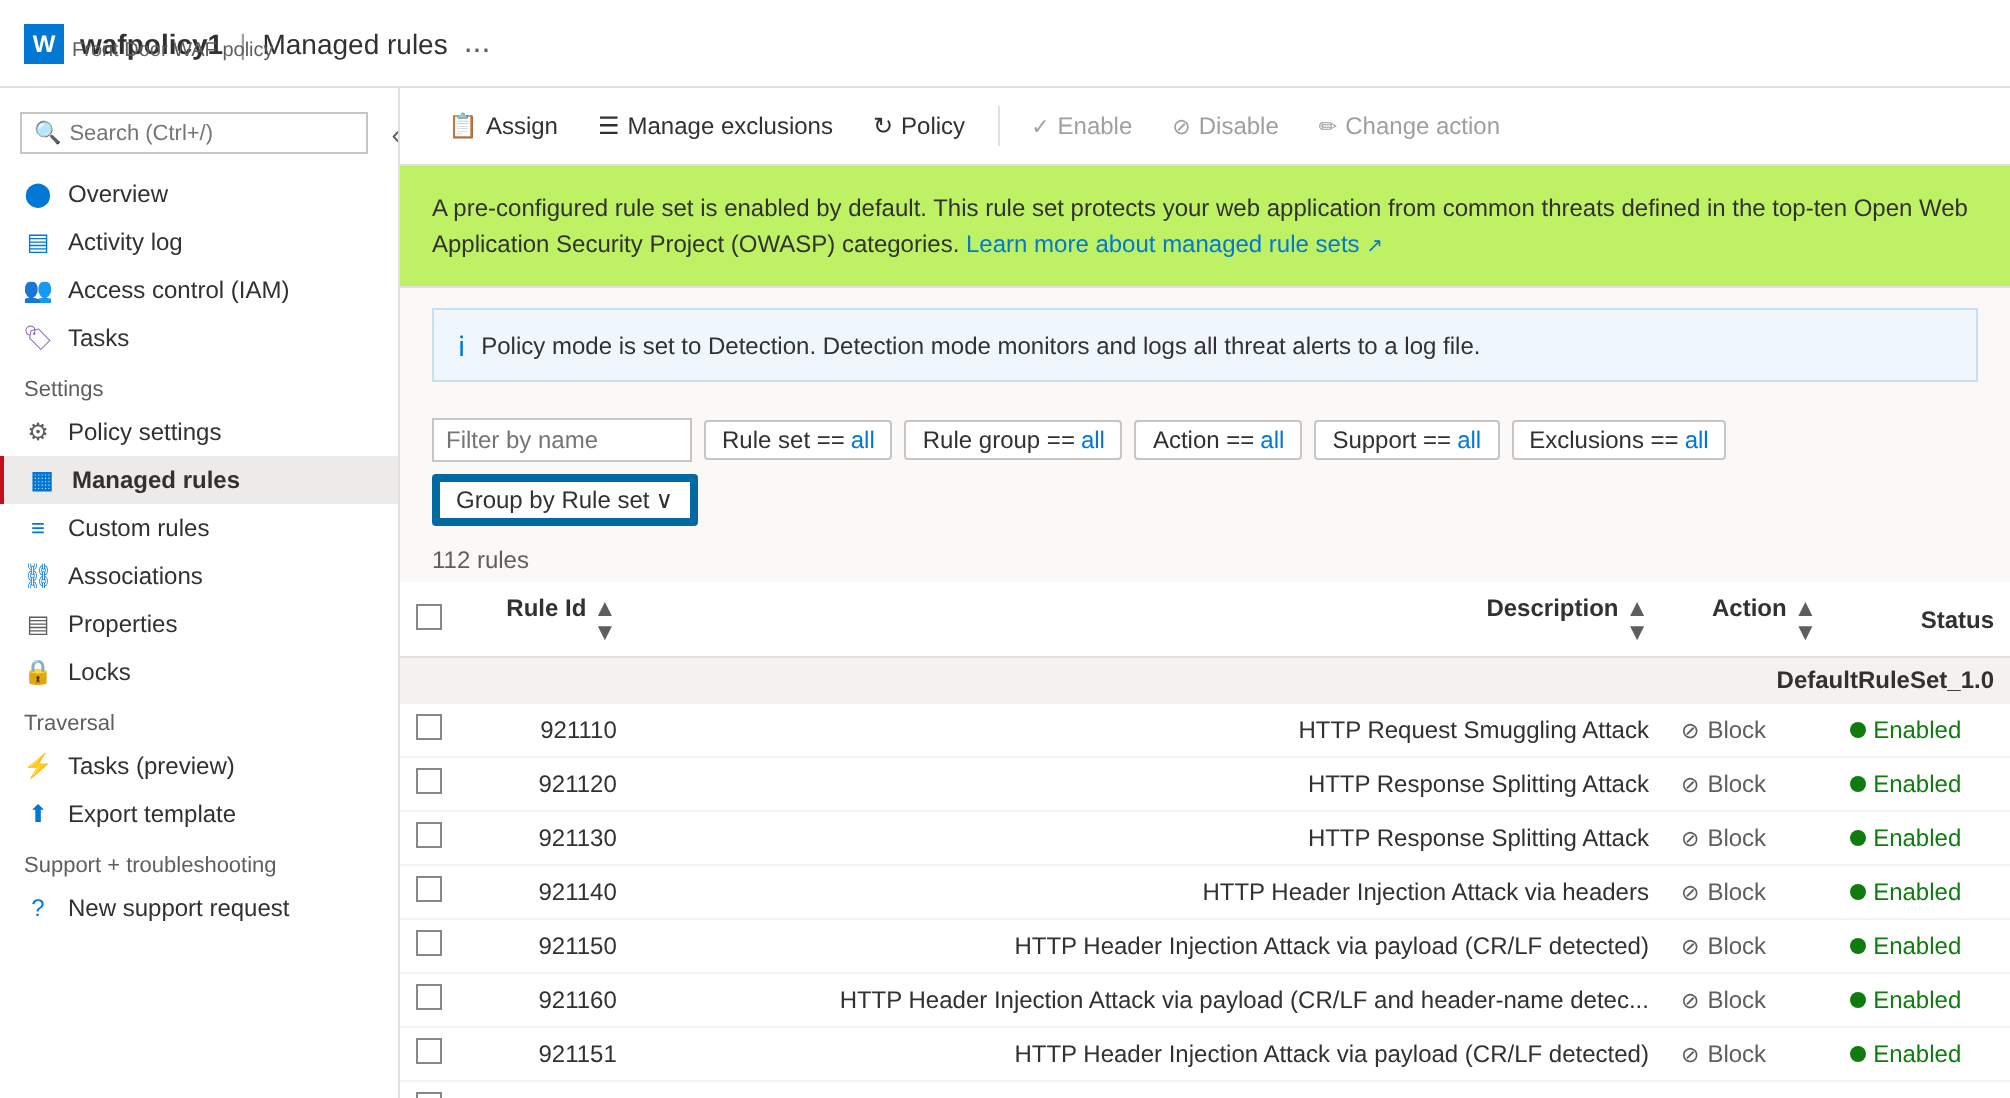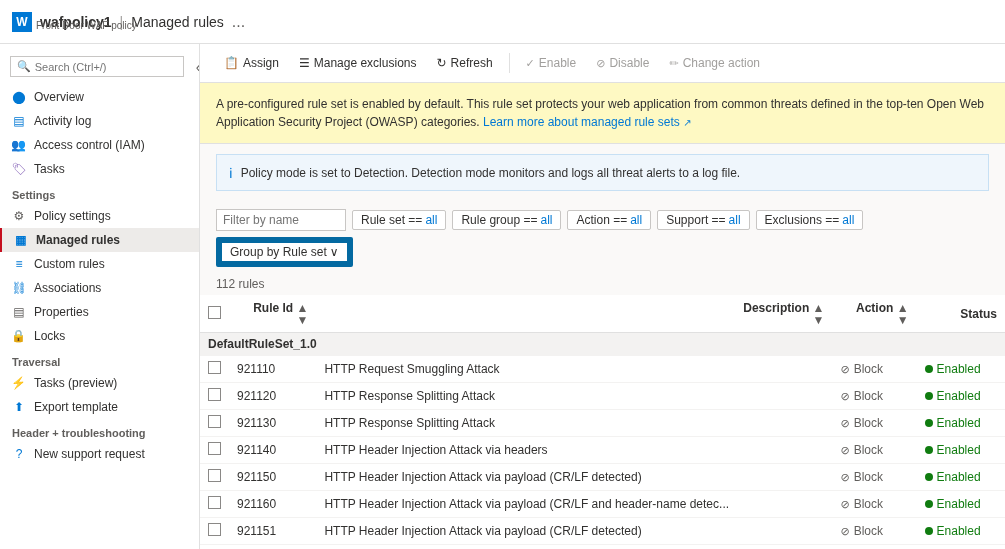--- a/index.html
+++ b/index.html
@@ -67,21 +67,21 @@
       padding: 5px 12px; cursor: pointer; color: #323130;
       font-size: 12px;
     }
     .sidebar-nav-item.active { background: #edebe9; font-weight: 600; }
     .sidebar-nav-item.active { border-left: 2px solid #c50f1f; }
     .sidebar-icon {
       width: 14px; height: 14px; flex-shrink: 0;
       display: flex; align-items: center; justify-content: center;
     }
     .sidebar-section-label {
-      font-size: 11px; font-weight: 700; color: #605e5c;
+      font-size: 11px; font-weight: 400; color: #605e5c;
       padding: 8px 12px 3px 12px;
     }
 
     
     .content-area {
       flex: 1;
       display: flex;
       flex-direction: column;
       overflow: hidden;
       background: #faf9f8;
@@ -105,21 +105,21 @@
     }
     .toolbar-btn.disabled { color: #a19f9d; cursor: default; }
     .toolbar-separator { width: 1px; height: 20px; background: #e0e0e0; margin: 0 4px; }
 
     
     .info-section {
       padding: 12px 16px;
       font-size: 12px;
       color: #323130;
       line-height: 1.5;
-      background: #fef9c3;
+      background: #bef264;
       border-bottom: 1px solid #e0e0e0;
     }
     .info-section a { color: #0078d4; text-decoration: none; }
 
     
     .policy-notice {
       display: flex; align-items: center; gap: 8px;
       margin: 10px 16px;
       padding: 8px 12px;
       background: #eff6fc;
@@ -153,21 +153,21 @@
       background: #fff;
       font-size: 12px;
       cursor: pointer;
       color: #323130;
       border-radius: 2px;
       justify-content: flex-end;
     }
     .filter-tag-all { font-weight: 400; color: #0078d4; }
     .filter-dropdown {
       display: flex; align-items: center; gap: 3px;
-      border: 6px solid #0369a1;
+      border: 4px solid #0369a1;
       padding: 2px 8px;
       background: #fff;
       font-size: 12px;
       cursor: pointer;
       color: #323130;
       border-radius: 2px;
     }
 
     
     .rules-count {
@@ -198,20 +198,21 @@
     }
     .group-row td {
       padding: 4px 8px;
       font-size: 12px; font-weight: 600; color: #323130;
       background: #f3f2f1;
     }
     tbody td {
       padding: 5px 8px;
       font-size: 12px; color: #323130;
       border-bottom: 1px solid #f3f2f1;
+      text-align: right;
     }
     .cb-cell { width: 28px; }
     .status-enabled { display: flex; align-items: center; gap: 4px; color: #107c10; }
     .status-dot { width: 8px; height: 8px; border-radius: 50%; background: #107c10; }
     .action-cell { display: flex; align-items: center; gap: 4px; color: #605e5c; }
 
     
     .cb { width: 13px; height: 13px; border: 1px solid #8a8886; background: #fff; display: inline-block; }
 
     .sort-arrows { display: inline-flex; flex-direction: column; font-size: 7px; color: #605e5c; line-height: 1; }
@@ -287,41 +288,41 @@
     <div class="sidebar-section-label">Traversal</div>
     <div class="sidebar-nav-item">
       <span class="sidebar-icon" style="color:#107c10;">⚡</span>
       <span>Tasks (preview)</span>
     </div>
     <div class="sidebar-nav-item">
       <span class="sidebar-icon" style="color:#0078d4;">⬆</span>
       <span>Export template</span>
     </div>
 
-    <div class="sidebar-section-label">Header + troubleshooting</div>
+    <div class="sidebar-section-label">Support + troubleshooting</div>
     <div class="sidebar-nav-item">
       <span class="sidebar-icon" style="color:#0078d4;">?</span>
       <span>New support request</span>
     </div>
   </div>
 
   <div class="content-area">
 
     <div class="toolbar">
       <button class="toolbar-btn">
         <span style="font-size:12px;">📋</span>
         <span>Assign</span>
       </button>
       <button class="toolbar-btn">
         <span style="font-size:12px;">☰</span>
         <span>Manage exclusions</span>
       </button>
       <button class="toolbar-btn">
         <span style="font-size:12px;">↻</span>
-        <span>Refresh</span>
+        <span>Policy</span>
       </button>
       <div class="toolbar-separator"></div>
       <button class="toolbar-btn disabled">
         <span style="font-size:11px;">✓</span>
         <span>Enable</span>
       </button>
       <button class="toolbar-btn disabled">
         <span style="font-size:11px;">⊘</span>
         <span>Disable</span>
       </button>

